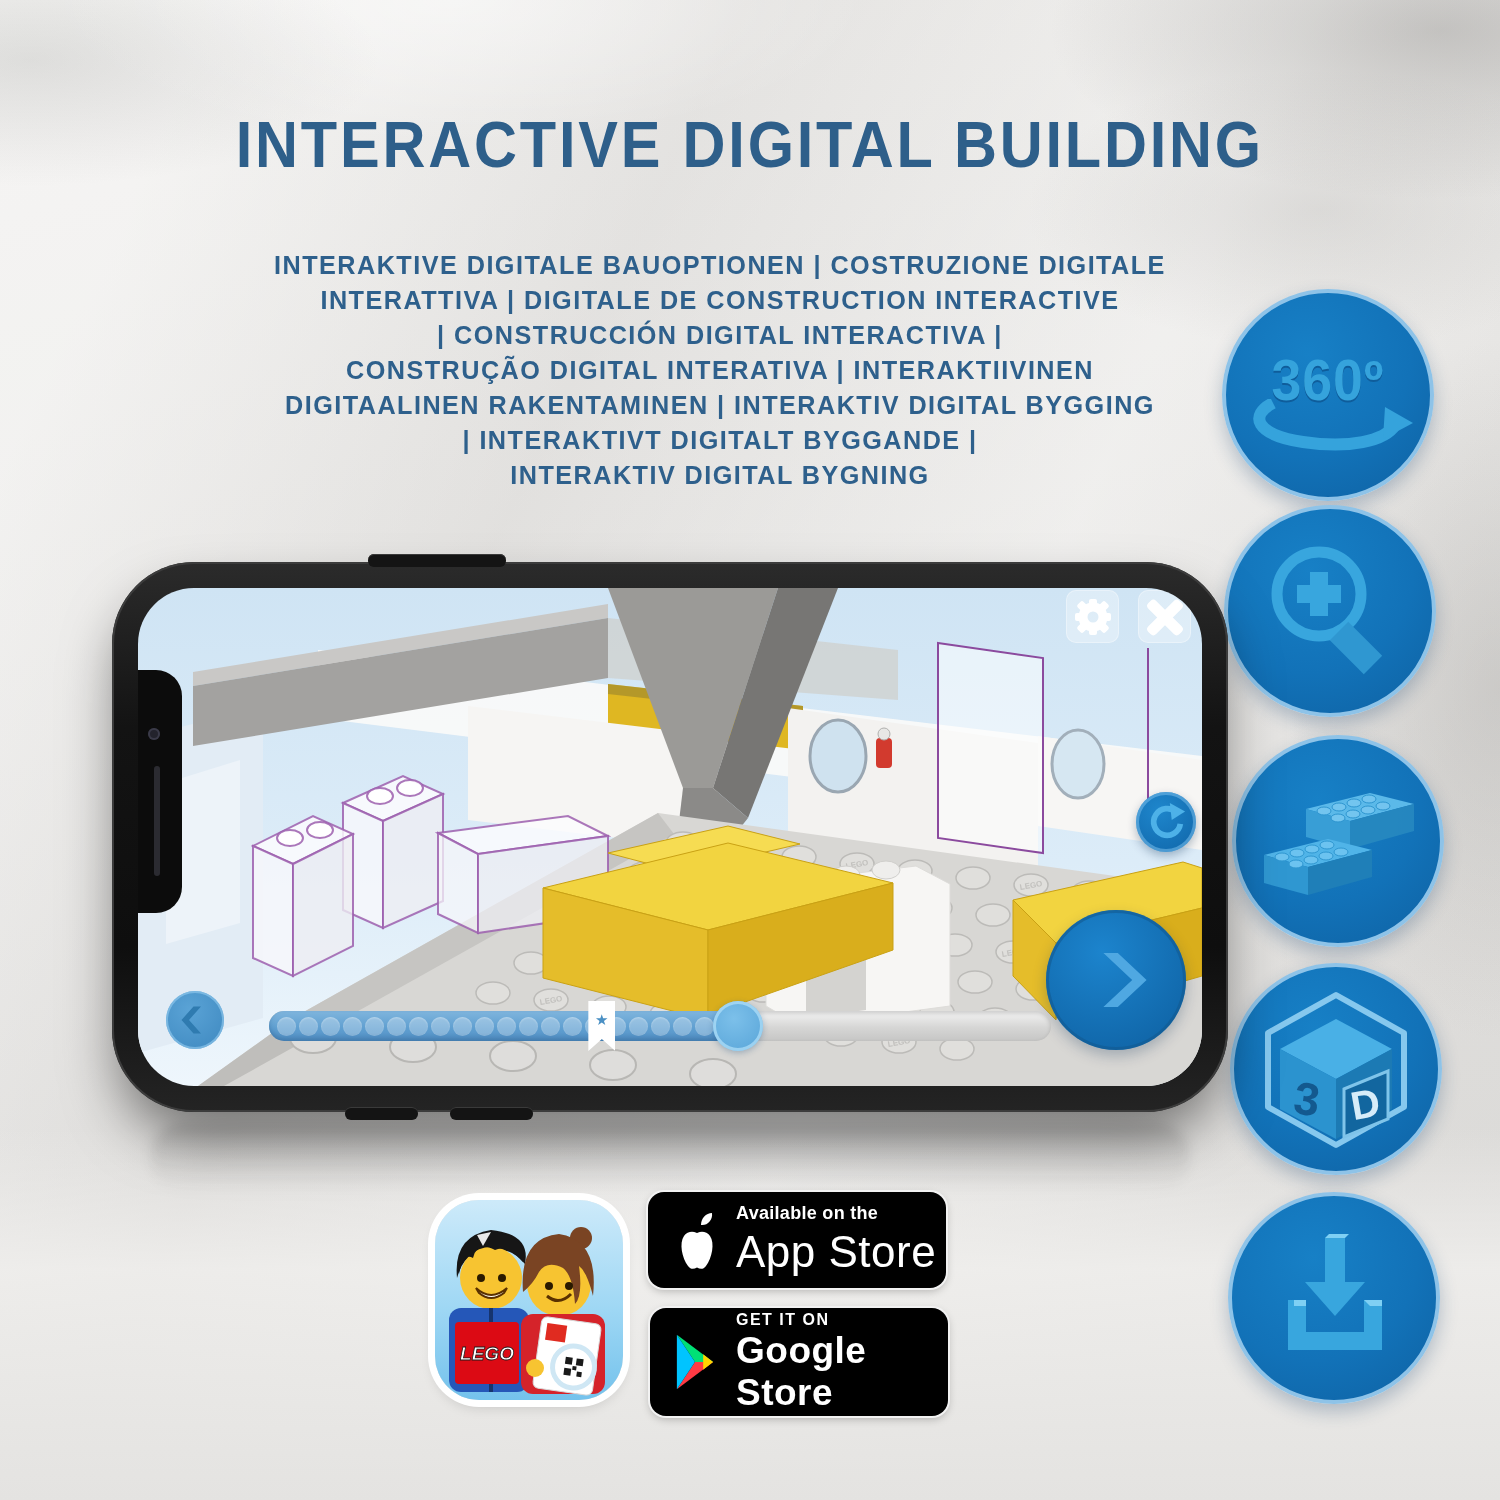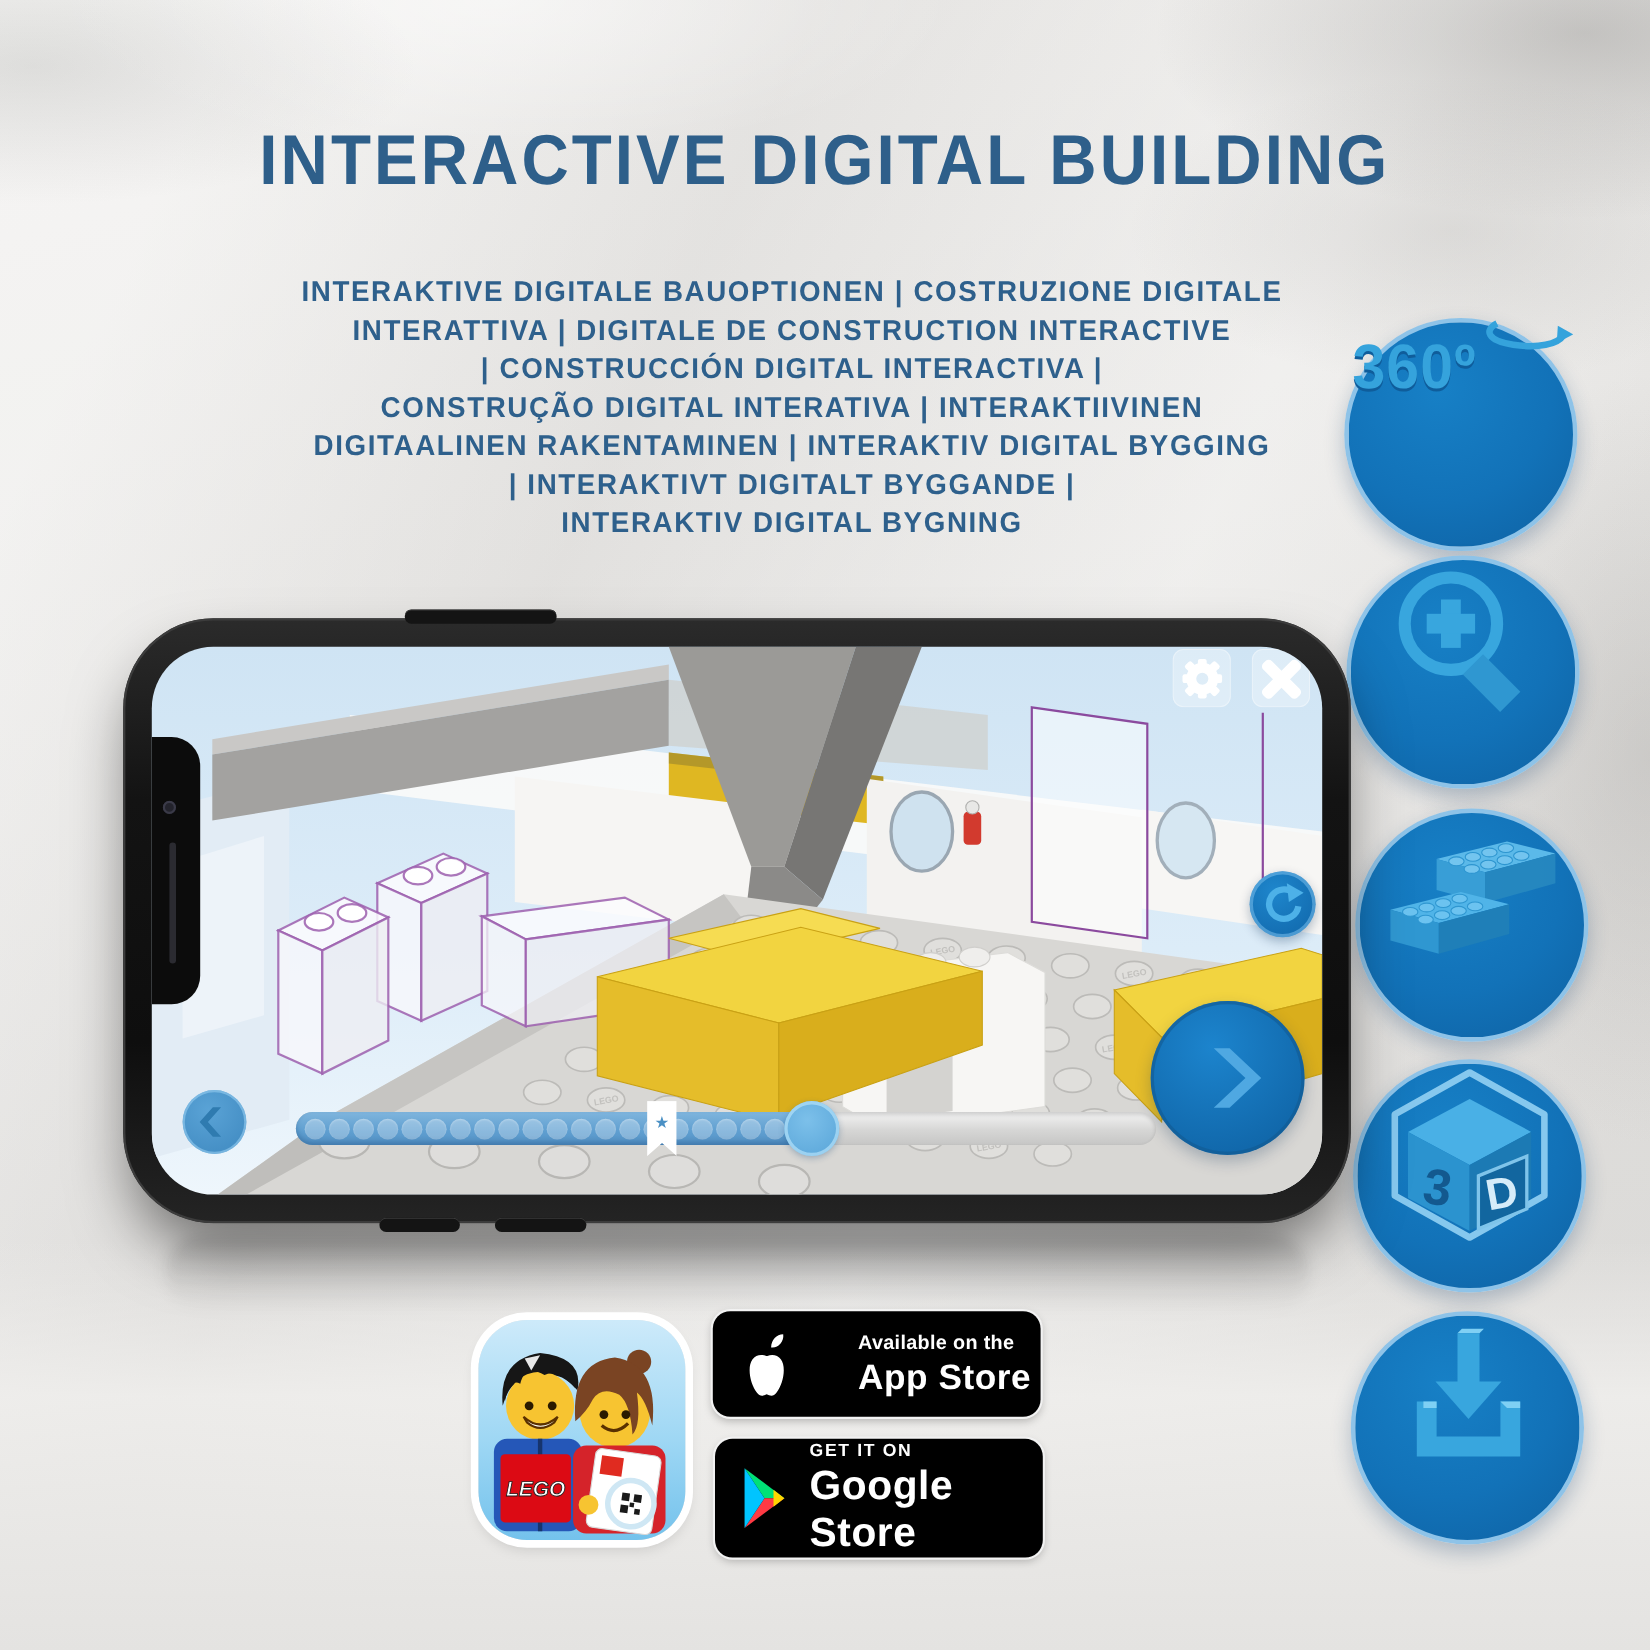--- a/index.html
+++ b/index.html
@@ -24,21 +24,21 @@
   .subtitle{position:absolute;left:105px;width:1230px;top:248px;text-align:center;
     font-weight:700;font-size:26px;line-height:35px;letter-spacing:1.5px;color:#2e608c;}
   .subtitle div{transform:scaleX(.97);}
 
   
   .fcol{position:absolute;left:0;top:0;z-index:1;}
   .fcircle{position:absolute;width:212px;height:212px;border-radius:50%;
     background:radial-gradient(circle at 40% 30%, #1780c6 0%, #1272b8 55%, #0e61a2 100%);
     border:4px solid #8ec3e8;box-sizing:border-box;
     box-shadow:0 8px 18px rgba(30,70,110,.28);
-    display:flex;justify-content:center;flex-direction:row;}
+    display:flex;align-items:center;justify-content:center;flex-direction:column;}
   .c360{left:1222px;top:289px;}
   .czoom{left:1224px;top:505px;}
   .cbrick{left:1232px;top:735px;}
   .ccube{left:1230px;top:963px;}
   .cdl{left:1228px;top:1192px;}
   .i360-label{font-weight:700;font-size:57px;letter-spacing:1px;color:#35a3dc;
     text-shadow:0 2px 0 #0f5d9b;transform:scaleX(.94);margin-top:8px;}
 
   
   .phone{position:absolute;left:112px;top:562px;width:1116px;height:550px;z-index:2;
@@ -99,26 +99,26 @@
     background:linear-gradient(180deg, rgba(40,40,40,.16), rgba(40,40,40,0));
     border-radius:40px;filter:blur(6px);}
 
   
   .appicon{position:absolute;left:435px;top:1200px;width:188px;height:200px;z-index:2;
     border-radius:44px;background:linear-gradient(180deg,#cdeafa 0%,#9ed7f4 55%,#74c2ec 100%);
     box-shadow:0 0 0 7px #fff, 0 6px 14px rgba(0,0,0,.18);overflow:hidden;}
   .badge{position:absolute;z-index:2;background:#000;border-radius:16px;
     box-shadow:0 0 0 2px #f2f2f2, 0 3px 8px rgba(0,0,0,.25);
     display:flex;align-items:center;color:#fff;}
-  .badge-as{left:648px;top:1192px;width:298px;height:96px;gap:44px;}
+  .badge-as{left:648px;top:1192px;width:298px;height:96px;}
   .badge-gp{left:650px;top:1308px;width:298px;height:108px;}
   .badge .logo{flex:0 0 auto;margin-left:20px;}
   .badge .txt{margin-left:16px;display:flex;flex-direction:column;}
   .badge-as .l1{font-size:18px;font-weight:700;letter-spacing:.3px;}
-  .badge-as .l2{font-size:32px;font-weight:700;letter-spacing:.5px;margin-top:3px;}
+  .badge-as .l2{font-size:44px;font-weight:400;letter-spacing:.5px;margin-top:3px;}
   .badge-gp .l1{font-size:16px;font-weight:700;letter-spacing:1.5px;}
   .badge-gp .l2{font-size:37px;font-weight:700;letter-spacing:.5px;margin-top:1px;}
 </style>
 </head>
 <body>
 
 <div class="stage">
   <div class="floor"></div>
 
   <div class="title">

